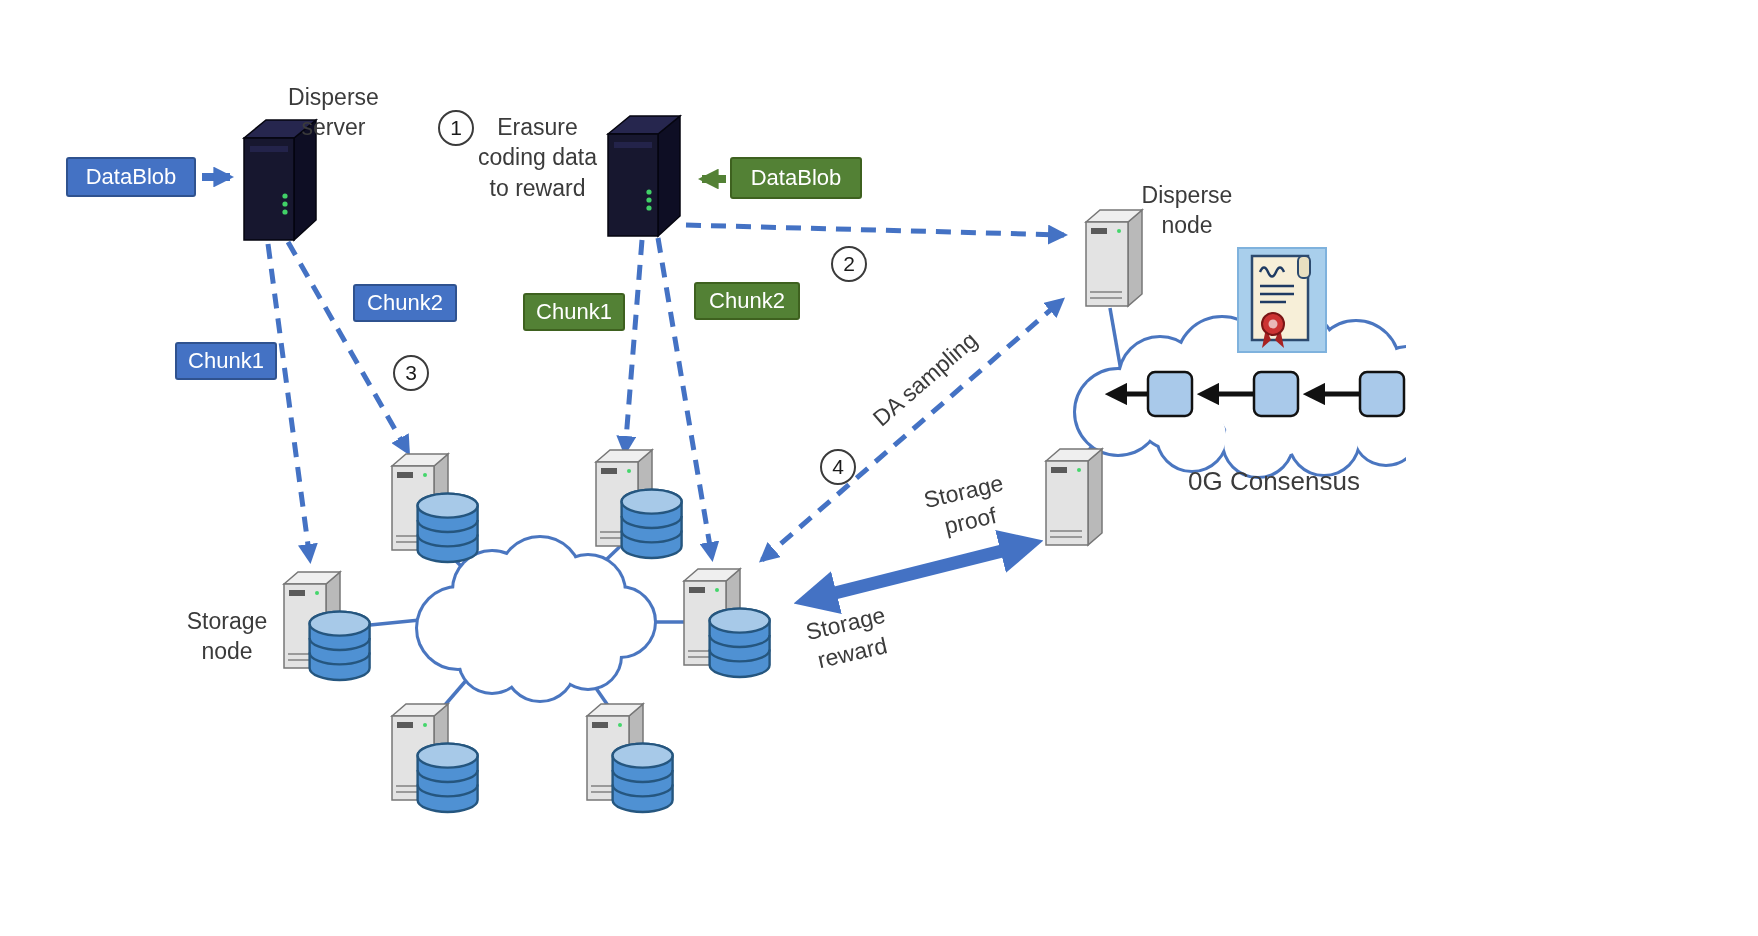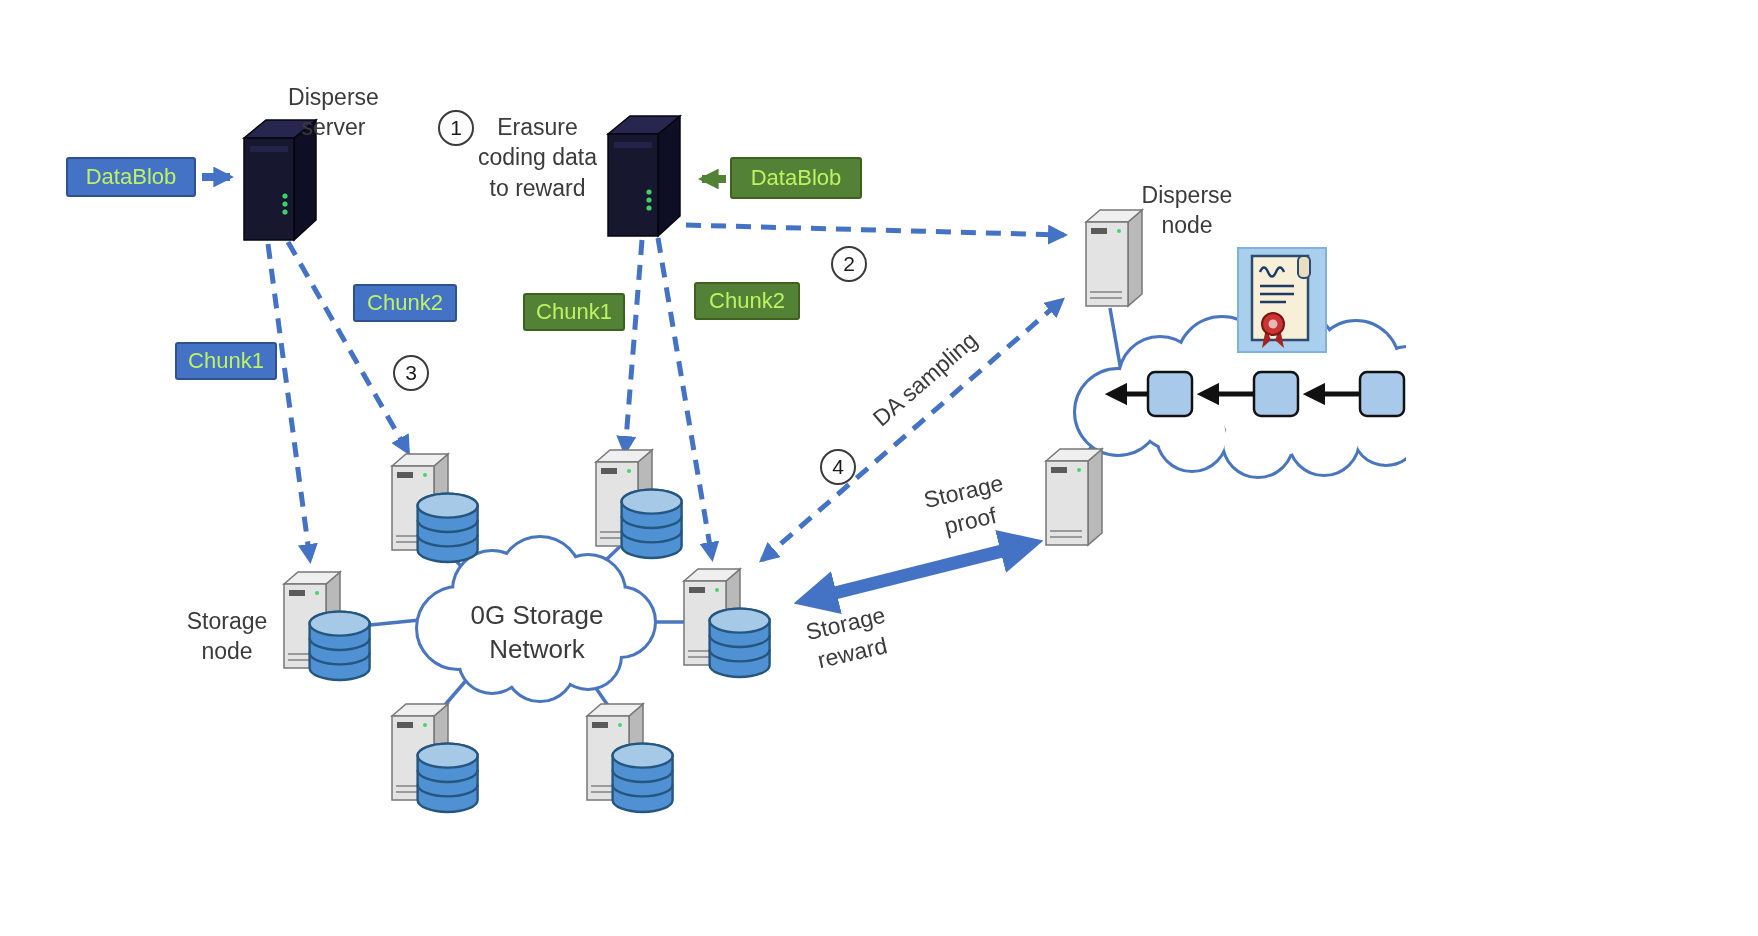--- a/index.html
+++ b/index.html
@@ -2,21 +2,21 @@
 <html><head>
 <meta charset="utf-8">
 <style>
   *{box-sizing:border-box;margin:0;padding:0}
   html,body{background:#fff}
   body{font-family:"Liberation Sans",sans-serif;color:#3b3b3b}
   .stage{position:relative;width:1406px;height:936px;background:#fff;overflow:hidden}
   .stage > svg{position:absolute;left:0;top:0;z-index:1}
   .mlabel{position:absolute;white-space:pre-line;text-align:center;font-size:23px;line-height:1.32;color:#3b3b3b;z-index:3}
   .big{font-size:26px}
-  .badge{position:absolute;display:flex;align-items:center;justify-content:center;color:#bef264;font-size:22px;border-radius:3px;z-index:3;line-height:1}
+  .badge{position:absolute;display:flex;align-items:center;justify-content:center;color:#ffffff;font-size:22px;border-radius:3px;z-index:3;line-height:1}
   .badge-blue{background:#4472C4;border:2px solid #2F528F}
   .badge-green{background:#538135;border:2px solid #3E611F}
   .stepnum{position:absolute;width:36px;height:36px;border:2px solid #3b3b3b;border-radius:50%;background:#fff;display:flex;align-items:center;justify-content:center;font-size:21px;color:#1a1a1a;z-index:4}
   .rot41{transform:rotate(-41deg)}
   .rot13{transform:rotate(-13deg)}
 </style>
 </head>
 <body>
 
 <div class="stage">
@@ -192,23 +192,22 @@
 
 <div class="stepnum" style="left:831px;top:246px">2</div>
 
 <div class="stepnum" style="left:393px;top:355px">3</div>
 
 <div class="stepnum" style="left:820px;top:449px">4</div>
 <div class="mlabel rot41" style="left:840px;top:364px;width:170px">DA sampling</div>
 
 <div class="mlabel" style="left:1122px;top:180px;width:130px">Disperse
 node</div>
-
-<div class="mlabel big" style="left:437px;top:598px;width:200px">0G Storage
-Network</div>
+<div class="mlabel big" style="left:1158px;top:464px;width:232px">0G Consensus</div>
+
 <div class="mlabel" style="left:161px;top:606px;width:132px">Storage
 node</div>
 
 <div class="mlabel rot13" style="left:892px;top:476px;width:150px">Storage
 proof</div>
 <div class="mlabel rot13" style="left:775px;top:608px;width:148px">Storage
 reward</div>
 
 </div>
 

